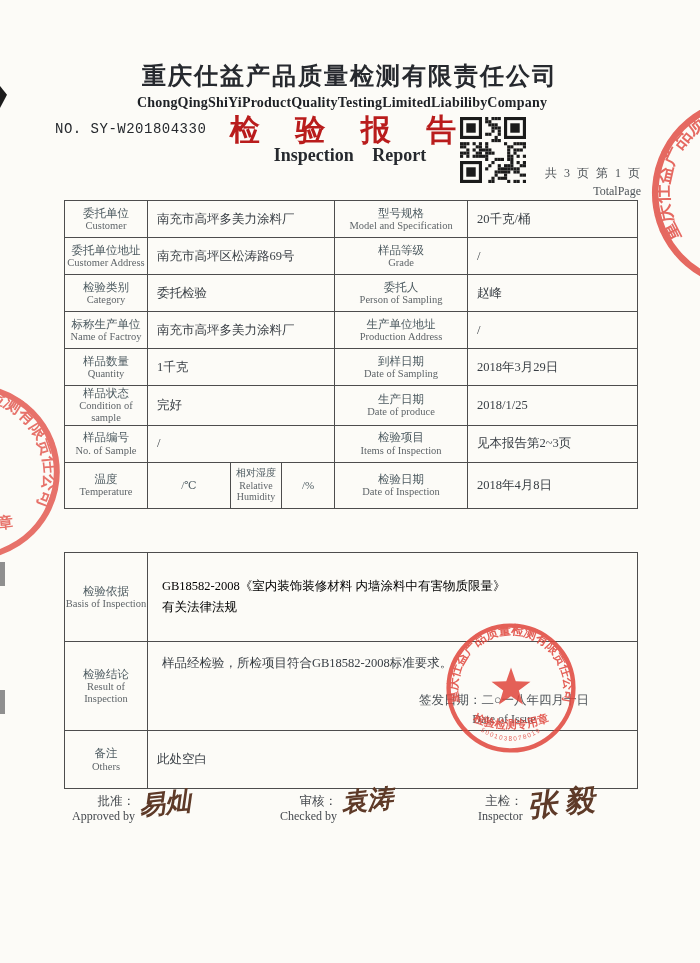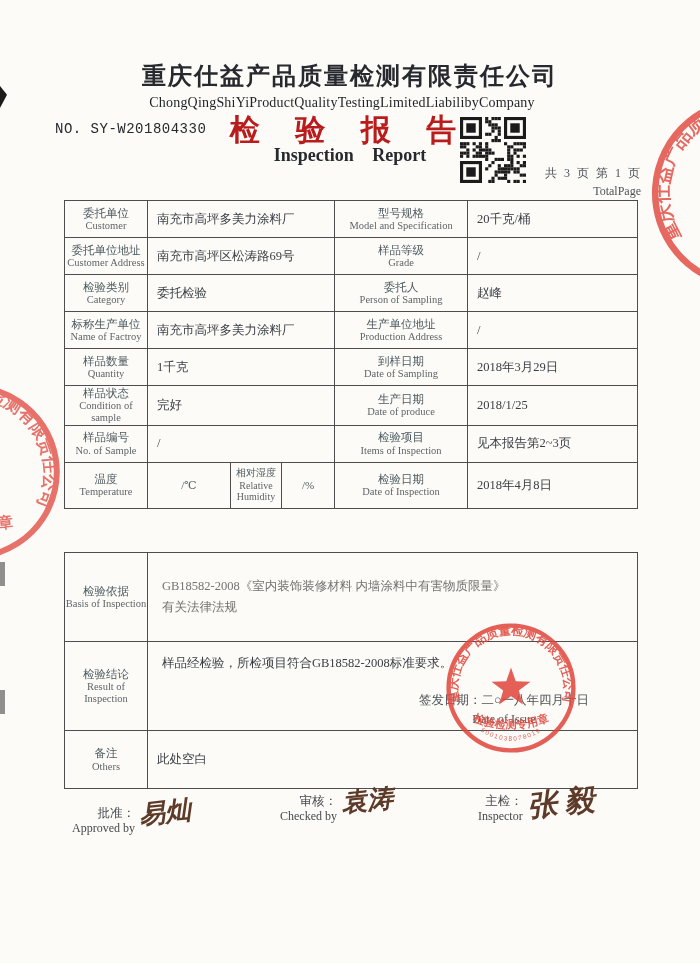--- a/index.html
+++ b/index.html
@@ -8,21 +8,21 @@
     background:#fcfbf7;overflow:hidden;
     font-family:"Liberation Serif","DejaVu Serif",serif;
     color:#3a4045;
   }
   .abs{position:absolute;}
   
   .company-cn{top:60px;left:0;width:700px;text-align:center;
     font-family:"Liberation Sans","DejaVu Sans",sans-serif;
     font-size:24px;font-weight:bold;letter-spacing:2px;color:#26292e;}
   .company-en{top:95px;left:0;width:684px;text-align:center;
-    font-size:14px;font-weight:normal;color:#1e2126;letter-spacing:.2px;}
+    font-size:14px;font-weight:bold;color:#1e2126;letter-spacing:.2px;}
   .report-no{top:121px;left:55px;font-family:Liberation Mono, monospace;
     font-size:14px;color:#26292e;letter-spacing:.5px;}
   .title-cn{top:110px;left:200px;width:300px;text-align:center;
     font-size:30px;font-weight:bold;color:#b91c1c;letter-spacing:14px;margin-right:-14px;}
   .title-en{top:145px;left:200px;width:300px;text-align:center;
     font-size:18px;font-weight:bold;color:#26292e;word-spacing:14px;}
   .qr{top:117px;left:460px;width:66px;height:66px;}
   .page-info-cn{top:165px;left:545px;font-size:12px;color:#4c5257;letter-spacing:2px;}
   .page-info-en{top:184px;left:549px;width:92px;display:flex;justify-content:flex-end;
     font-size:12px;color:#4c5257;}
@@ -34,21 +34,21 @@
   .t-info tr.temp td{height:45px;}
   .lb{text-align:center;}
   .lcn{font-size:11.5px;color:#4c5a60;line-height:1.25;}
   .len{font-size:10.5px;color:#5f6569;line-height:1.15;}
   .vl{font-size:12.5px;color:#383e44;padding-left:9px;text-align:left;}
   .sub{text-align:center;font-size:11px;color:#4c5a60;}
   .t-lower{top:552px;left:64px;width:573px;}
   .row-basis td{height:88px;}
   .row-result td{height:88px;}
   .row-others td{height:57px;}
-  .basis-text{padding:0 10px 0 14px;font-size:12.5px;color:#737373;line-height:1.7;}
+  .basis-text{padding:0 10px 0 14px;font-size:12.5px;color:#000000;line-height:1.7;}
   .result-cell{vertical-align:top;position:relative;}
   .result-text{padding:13px 10px 0 14px;font-size:12.5px;color:#383e44;}
   .issue{position:absolute;right:48px;top:50px;text-align:center;font-size:12.5px;color:#4c5257;}
   .issue .en{font-size:12px;margin-top:3px;}
   
   .sig-row{top:789px;left:0;width:700px;height:60px;}
   .sig-group{position:absolute;display:flex;align-items:flex-start;}
   .sig-label{text-align:right;font-size:12px;color:#45494e;line-height:1.3;}
   .sig-label .cn{font-size:12.5px;}
   .sig-name{font-size:26px;font-weight:bold;font-style:italic;color:#5e3a28;
@@ -358,21 +358,21 @@
         <td class="lb">
             <div class="lcn">备注</div>
             <div class="len">Others</div>
           </td>
         <td class="vl">此处空白</td>
       </tr>
     </tbody>
   </table>
 
   <div class="abs sig-row">
-    <div class="sig-group" style="left:72px;top:16px;">
+    <div class="sig-group" style="left:72px;top:4px;align-items:center;">
       <div class="sig-label">
         <div class="cn">批准：</div>
         <div>Approved by</div>
       </div>
       <div class="sig-name">易灿</div>
     </div>
     <div class="sig-group" style="left:280px;top:4px;">
       <div class="sig-label">
         <div class="cn">审核：</div>
         <div>Checked by</div>

